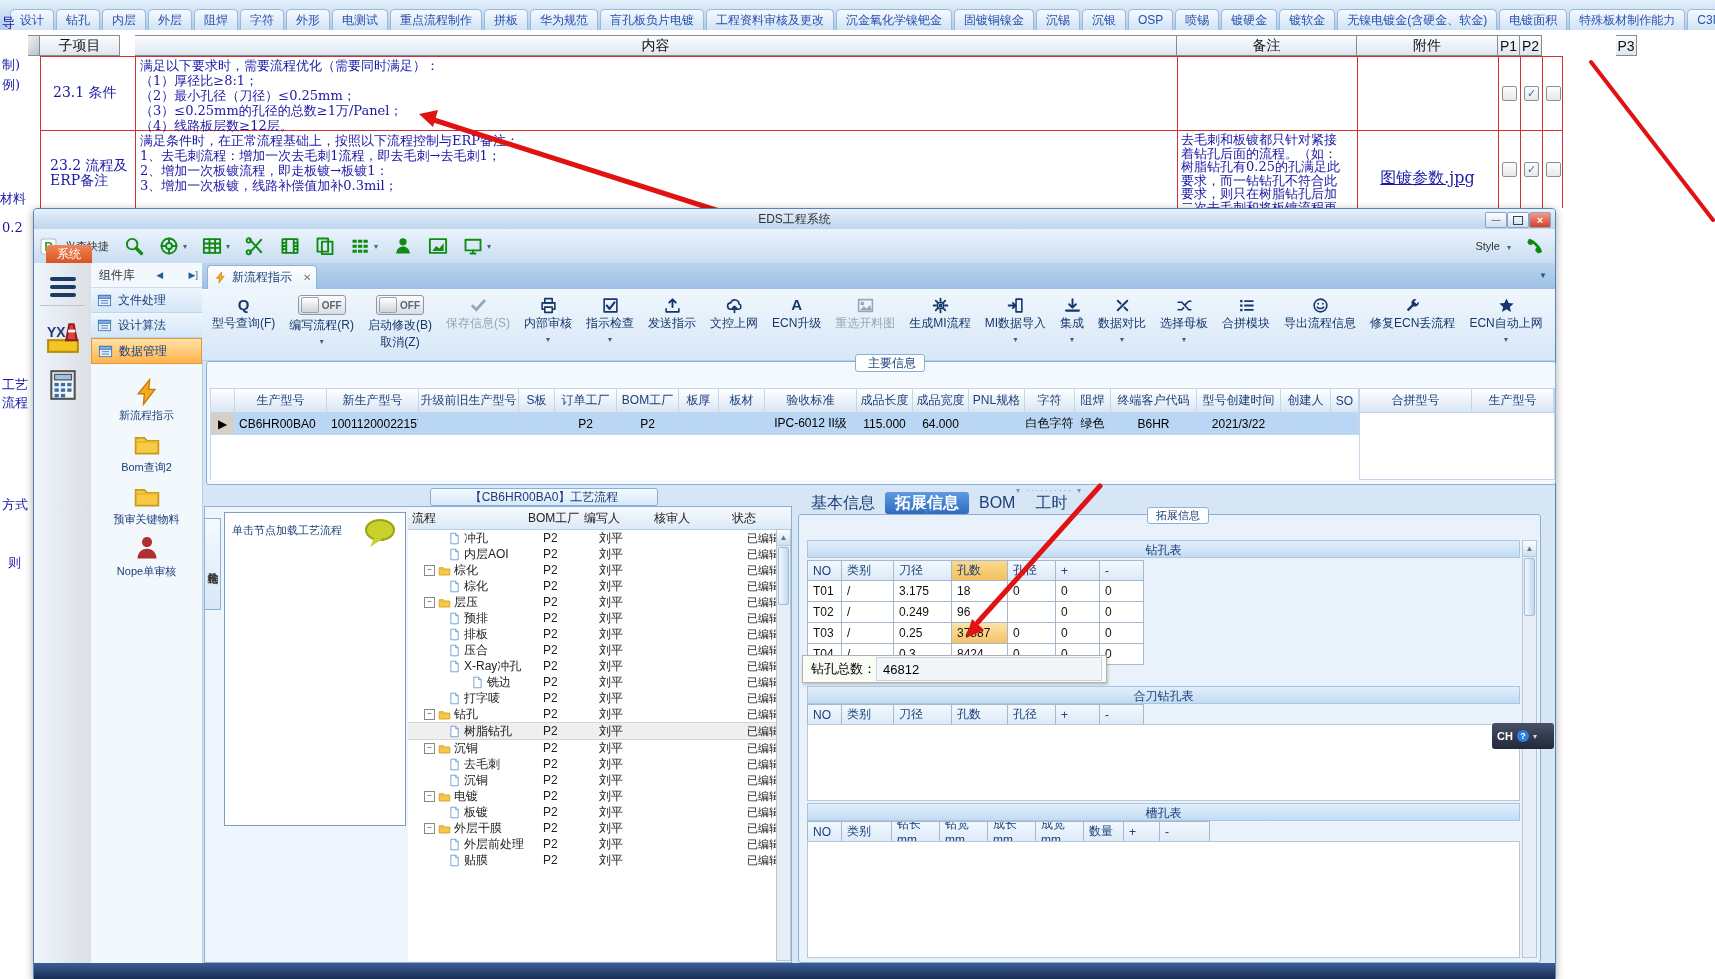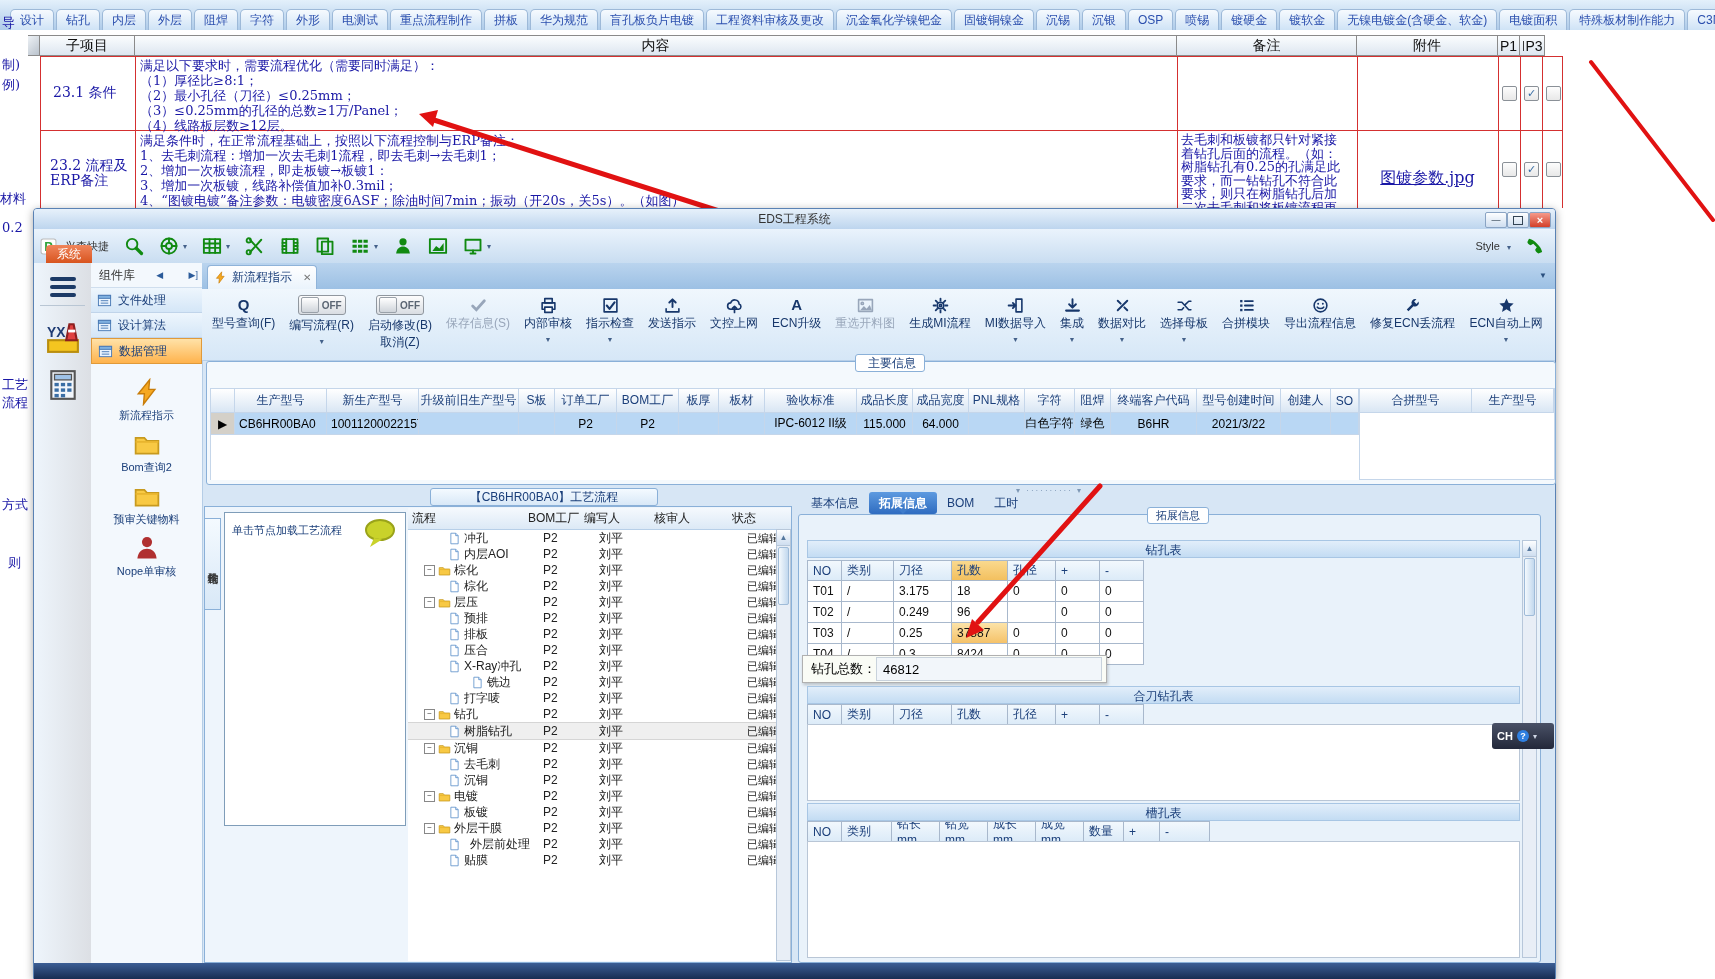--- a/index.html
+++ b/index.html
@@ -89,21 +89,21 @@
   
   .treehead{background:linear-gradient(#f5f9fd,#dce9f6);border-bottom:1px solid #b7cfe8;color:#1b3f7a;font-size:12px;}
   .trow{display:flex;height:16px;align-items:center;font-size:12px;color:#222;}
   .trow.sel{background:#efefef;border-top:1px solid #d5d5d5;border-bottom:1px solid #d5d5d5;}
   .texp{width:9px;height:9px;border:1px solid #888;background:#fff;font-size:8px;line-height:7px;text-align:center;
         color:#444;margin-right:3px;flex:0 0 auto;}
   .ticon16{width:13px;height:13px;margin-right:3px;flex:0 0 auto;}
   .tname{flex:1;display:flex;align-items:center;overflow:hidden;white-space:nowrap;}
   .tcell{flex:0 0 auto;overflow:hidden;white-space:nowrap;}
   
-  .dtab{height:22px;line-height:22px;padding:0 10px;font-size:12px;color:#1b3f7a;float:left;}
+  .dtab{height:22px;line-height:22px;padding:0 10px;font-size:16px;color:#1b3f7a;float:left;}
   .dtab.on{background:linear-gradient(#5d9ae0,#2f6cc0);color:#fff;border-radius:3px;font-weight:bold;position:relative;}
   .dtab.on:after{content:"";position:absolute;left:50%;bottom:-5px;margin-left:-5px;border:5px solid transparent;border-top-color:#3f7ccb;}
   .secbar{position:absolute;height:18px;background:linear-gradient(#e2eefa,#c3dcf3);border:1px solid #a8c6e4;
           color:#1b3f7a;font-size:12px;text-align:center;line-height:18px;box-sizing:border-box;}
   .dtable{position:absolute;border-left:1px solid #a8b8cc;border-top:1px solid #a8b8cc;}
   .drow{display:flex;}
   .dcell{box-sizing:border-box;border-right:1px solid #a8b8cc;border-bottom:1px solid #a8b8cc;height:21px;
          display:flex;align-items:center;padding-left:5px;font-size:12px;background:#fff;color:#111;overflow:hidden;}
   .dcell.h{background:linear-gradient(#f2f8fd,#dcebf8);color:#1b3f7a;height:20px;}
   .dcell.hl{background:linear-gradient(#fce3a8,#f5c269);}
@@ -162,43 +162,43 @@
     <span class="frag" style="left: 2px; top: 220px;">0.2</span>
     <span class="frag" style="left: 2px; top: 376px;">工艺</span>
     <span class="frag" style="left: 2px; top: 394px;">流程</span>
     <span class="frag" style="left: 2px; top: 496px;">方式</span>
     <span class="frag" style="left: 8px; top: 554px;">则</span>
   </div>
 
 <div id="doc" class="abs">
 
   <div class="dochead" style="left:0;width:12px;background:linear-gradient(135deg,#eef2f6,#b9c2cc);"></div>
-  <div class="dochead" style="left:12px;width:95px;">子项目</div>
+  <div class="dochead" style="left:12px;width:80px;">子项目</div>
   <div class="dochead" style="left:107px;width:1042px;">内容</div>
   <div class="dochead" style="left:1149px;width:180px;">备注</div>
   <div class="dochead" style="left:1329px;width:141px;">附件</div>
   <div class="dochead" style="left:1470px;width:22px;">P1</div>
   <div class="dochead" style="left:1492px;width:22px;">P2</div>
-  <div class="dochead" style="left:1496px;width:21px;">P3</div>
+  <div class="dochead" style="left:1588px;width:21px;">P3</div>
 
   <div class="vred" style="left:12px;"></div>
     <div class="vred" style="left:107px;"></div>
   <div class="vred" style="left:1149px;"></div>
     <div class="vred" style="left:1329px;"></div>
   <div class="vred" style="left:1470px;"></div>
     <div class="vred" style="left:1492px;"></div>
   <div class="vred" style="left:1514px;"></div>
     <div class="vred" style="left:1534px;"></div>
   <div class="hred" style="top:26px;"></div>
     <div class="hred" style="top:100px;"></div>
 
   <div class="doctx" style="left:25px;top:55px;font-size:14px;">23.1 条件</div>
   <div id="doc-r1-content" class="doctx" style="left:112px;top:28px;"><div>满足以下要求时，需要流程优化（需要同时满足）：</div><div>（1）厚径比≥8:1；</div><div>（2）最小孔径（刀径）≤0.25mm；</div><div>（3）≤0.25mm的孔径的总数≥1万/Panel；</div><div>（4）线路板层数≥12层。</div></div>
   <div class="doctx" style="left:22px;top:128px;font-size:14px;"><span>23.2 流程及</span><br><span>ERP备注</span></div>
-  <div id="doc-r2-content" class="doctx" style="left:112px;top:103px;"><div>满足条件时，在正常流程基础上，按照以下流程控制与ERP备注：</div><div>1、去毛刺流程：增加一次去毛刺1流程，即去毛刺→去毛刺1；</div><div>2、增加一次板镀流程，即走板镀→板镀1：</div><div>3、增加一次板镀，线路补偿值加补0.3mil；</div><div>4、“图镀电镀”备注参数：电镀密度6ASF；除油时间7min；振动（开20s，关5s）。（如图）</div></div>
+  <div id="doc-r2-content" class="doctx" style="left:112px;top:103px;"><div>满足条件时，在正常流程基础上，按照以下流程控制与ERP备注：</div><div>1、去毛刺流程：增加一次去毛刺1流程，即去毛刺→去毛刺1；</div><div>2、增加一次板镀流程，即走板镀→板镀1：</div><div>3、增加一次板镀，线路补偿值加补0.3mil；</div></div>
   <div id="doc-r2-remark" class="doctx" style="left:1153px;top:103px;line-height:13.5px;"><div>去毛刺和板镀都只针对紧接</div><div>着钻孔后面的流程。（如：</div><div>树脂钻孔有0.25的孔满足此</div><div>要求，而一钻钻孔不符合此</div><div>要求，则只在树脂钻孔后加</div><div>二次去毛刺和将板镀流程更</div></div>
   <div class="abs" style="left:1329px;top:138px;width:141px;text-align:center;">
     <span class="link">图镀参数.jpg</span>
   </div>
 
   <div class="cbx" style="left:1474px;top:56px;"></div>
   <div class="cbx" style="left:1496px;top:56px;">✓</div>
   <div class="cbx" style="left:1518px;top:56px;"></div>
   <div class="cbx" style="left:1474px;top:132px;"></div>
   <div class="cbx" style="left:1496px;top:132px;">✓</div>
@@ -1027,21 +1027,21 @@
                 </svg>
               </span>
               <span>外层干膜</span>
             </div>
             <div class="tcell" style="width: 56px;">P2</div>
             <div class="tcell" style="width: 70px;">刘平</div>
             <div class="tcell" style="width: 78px;"></div>
             <div class="tcell" style="width: 44px; font-size: 11px;">已编辑</div>
           </div>
           <div class="trow">
-            <div class="tname" style="padding-left: 40px; gap: 6px;">
+            <div class="tname" style="padding-left: 40px;">
               <span class="ticon16">
                 <svg viewBox="0 0 16 16">
                   <path d="M3.5 1.5h6l3 3v10h-9z" fill="#fff" stroke="#5b8fc9"></path>
                   <path d="M9.5 1.5v3h3" fill="#cfe4f8" stroke="#5b8fc9"></path>
                 </svg>
               </span>
               <span>外层前处理</span>
             </div>
             <div class="tcell" style="width: 56px;">P2</div>
             <div class="tcell" style="width: 70px;">刘平</div>

